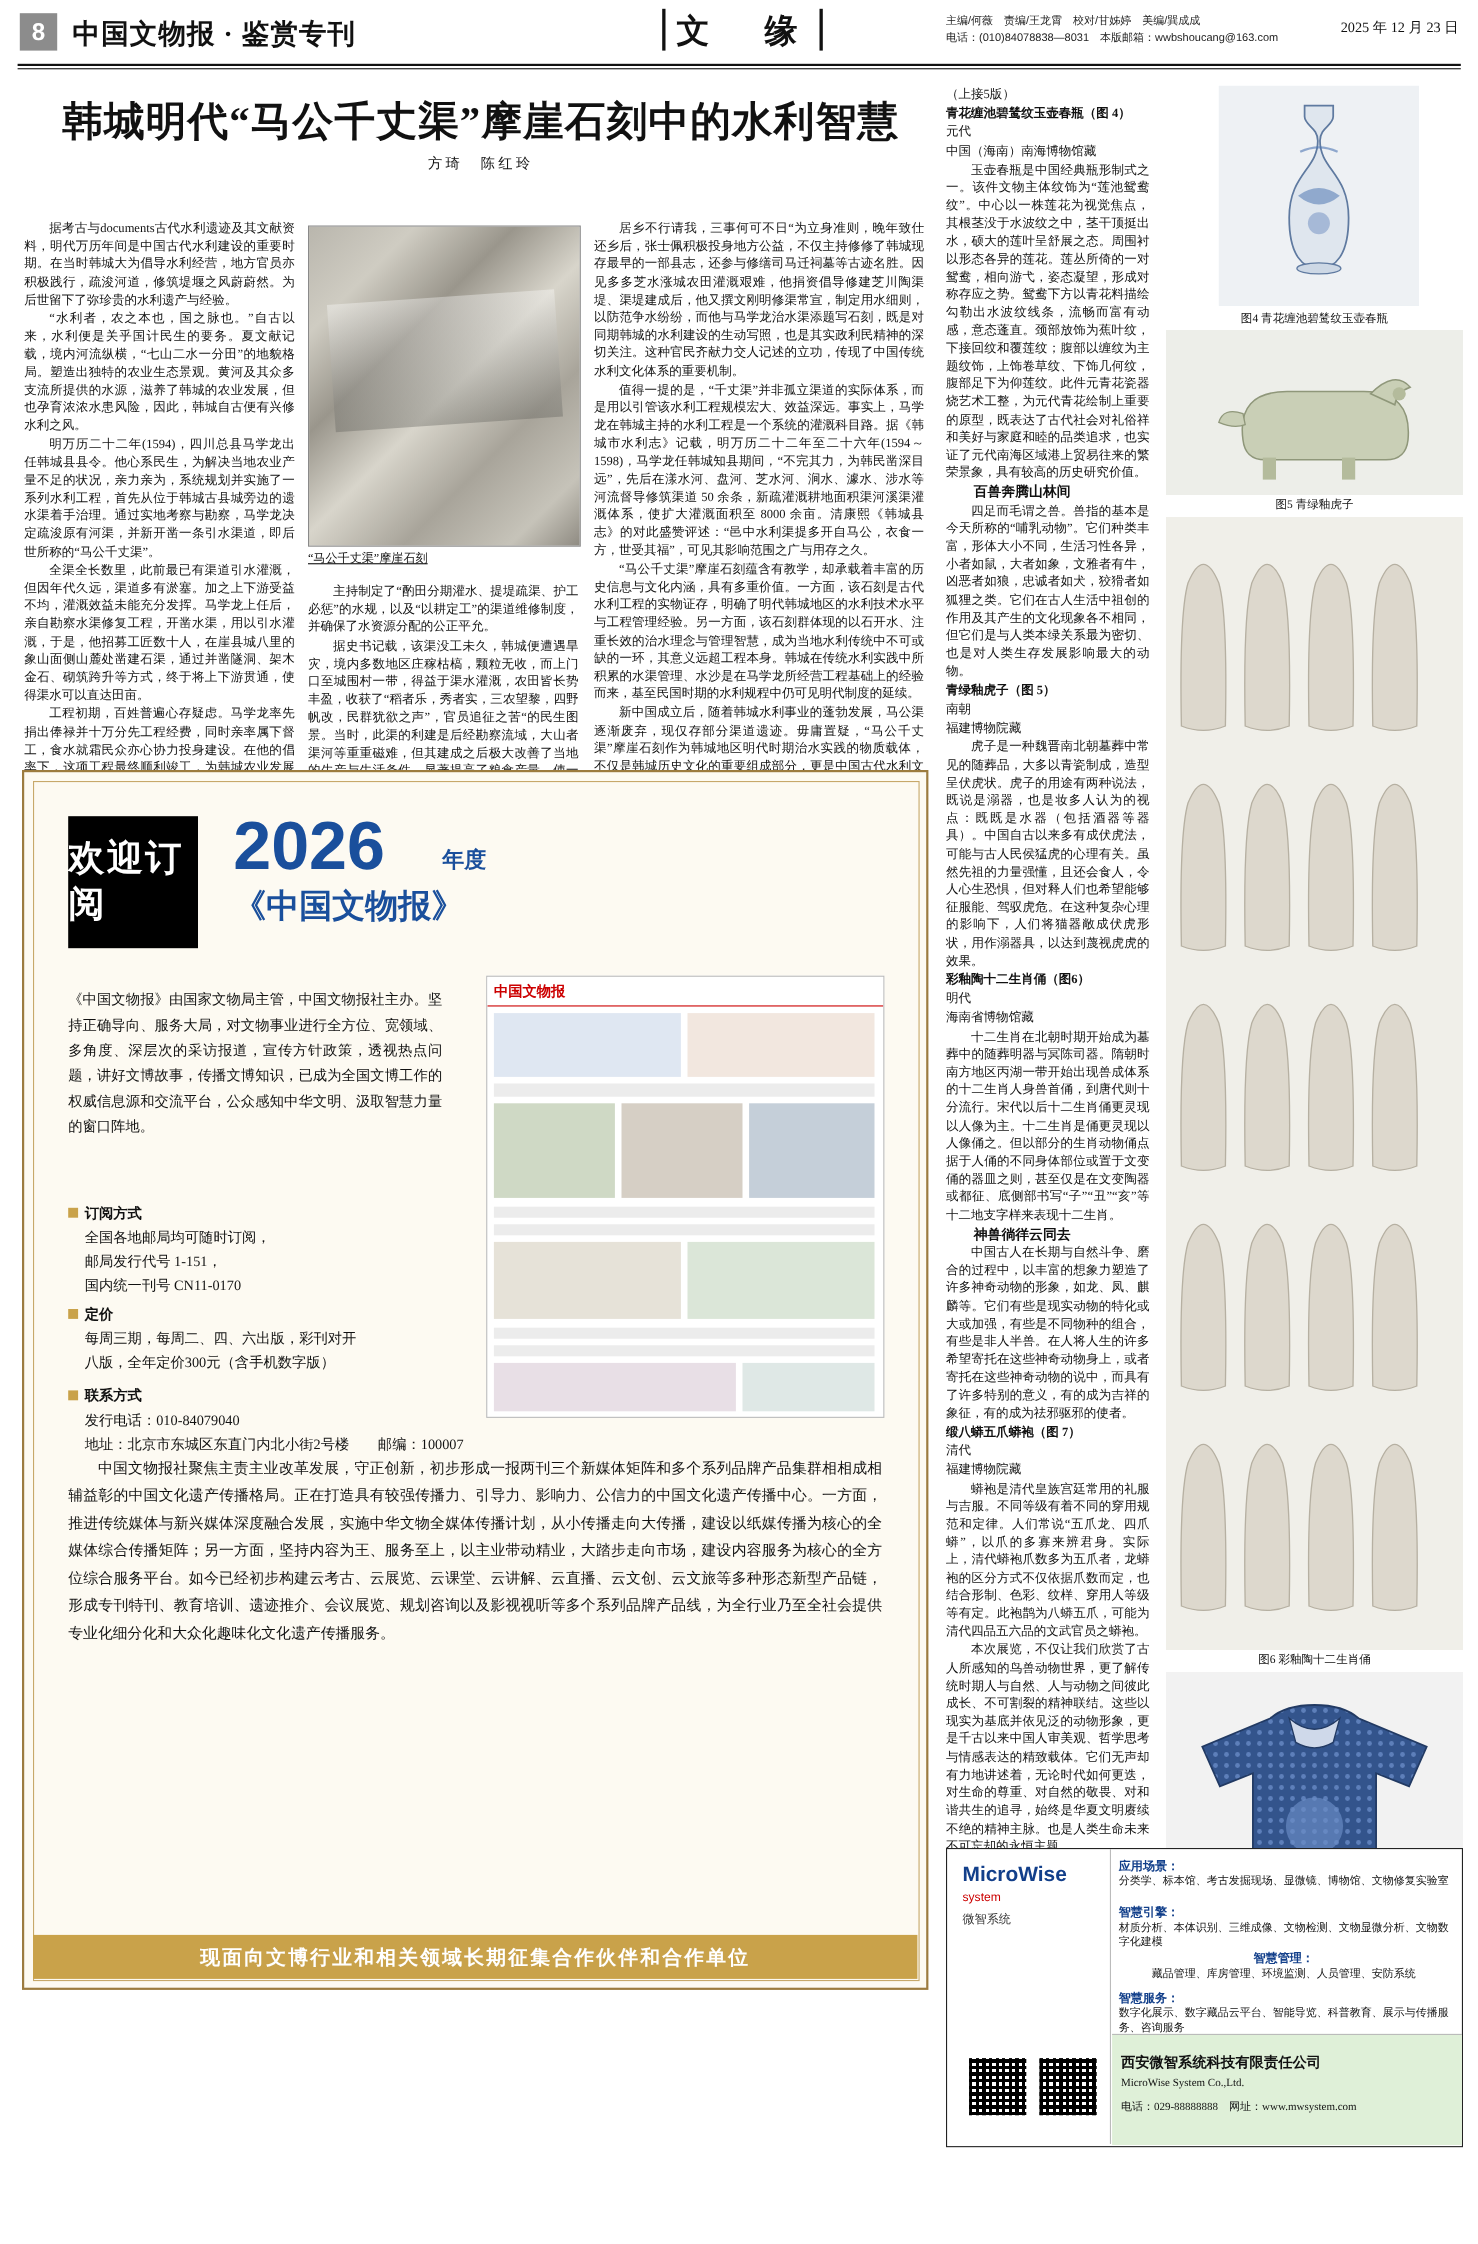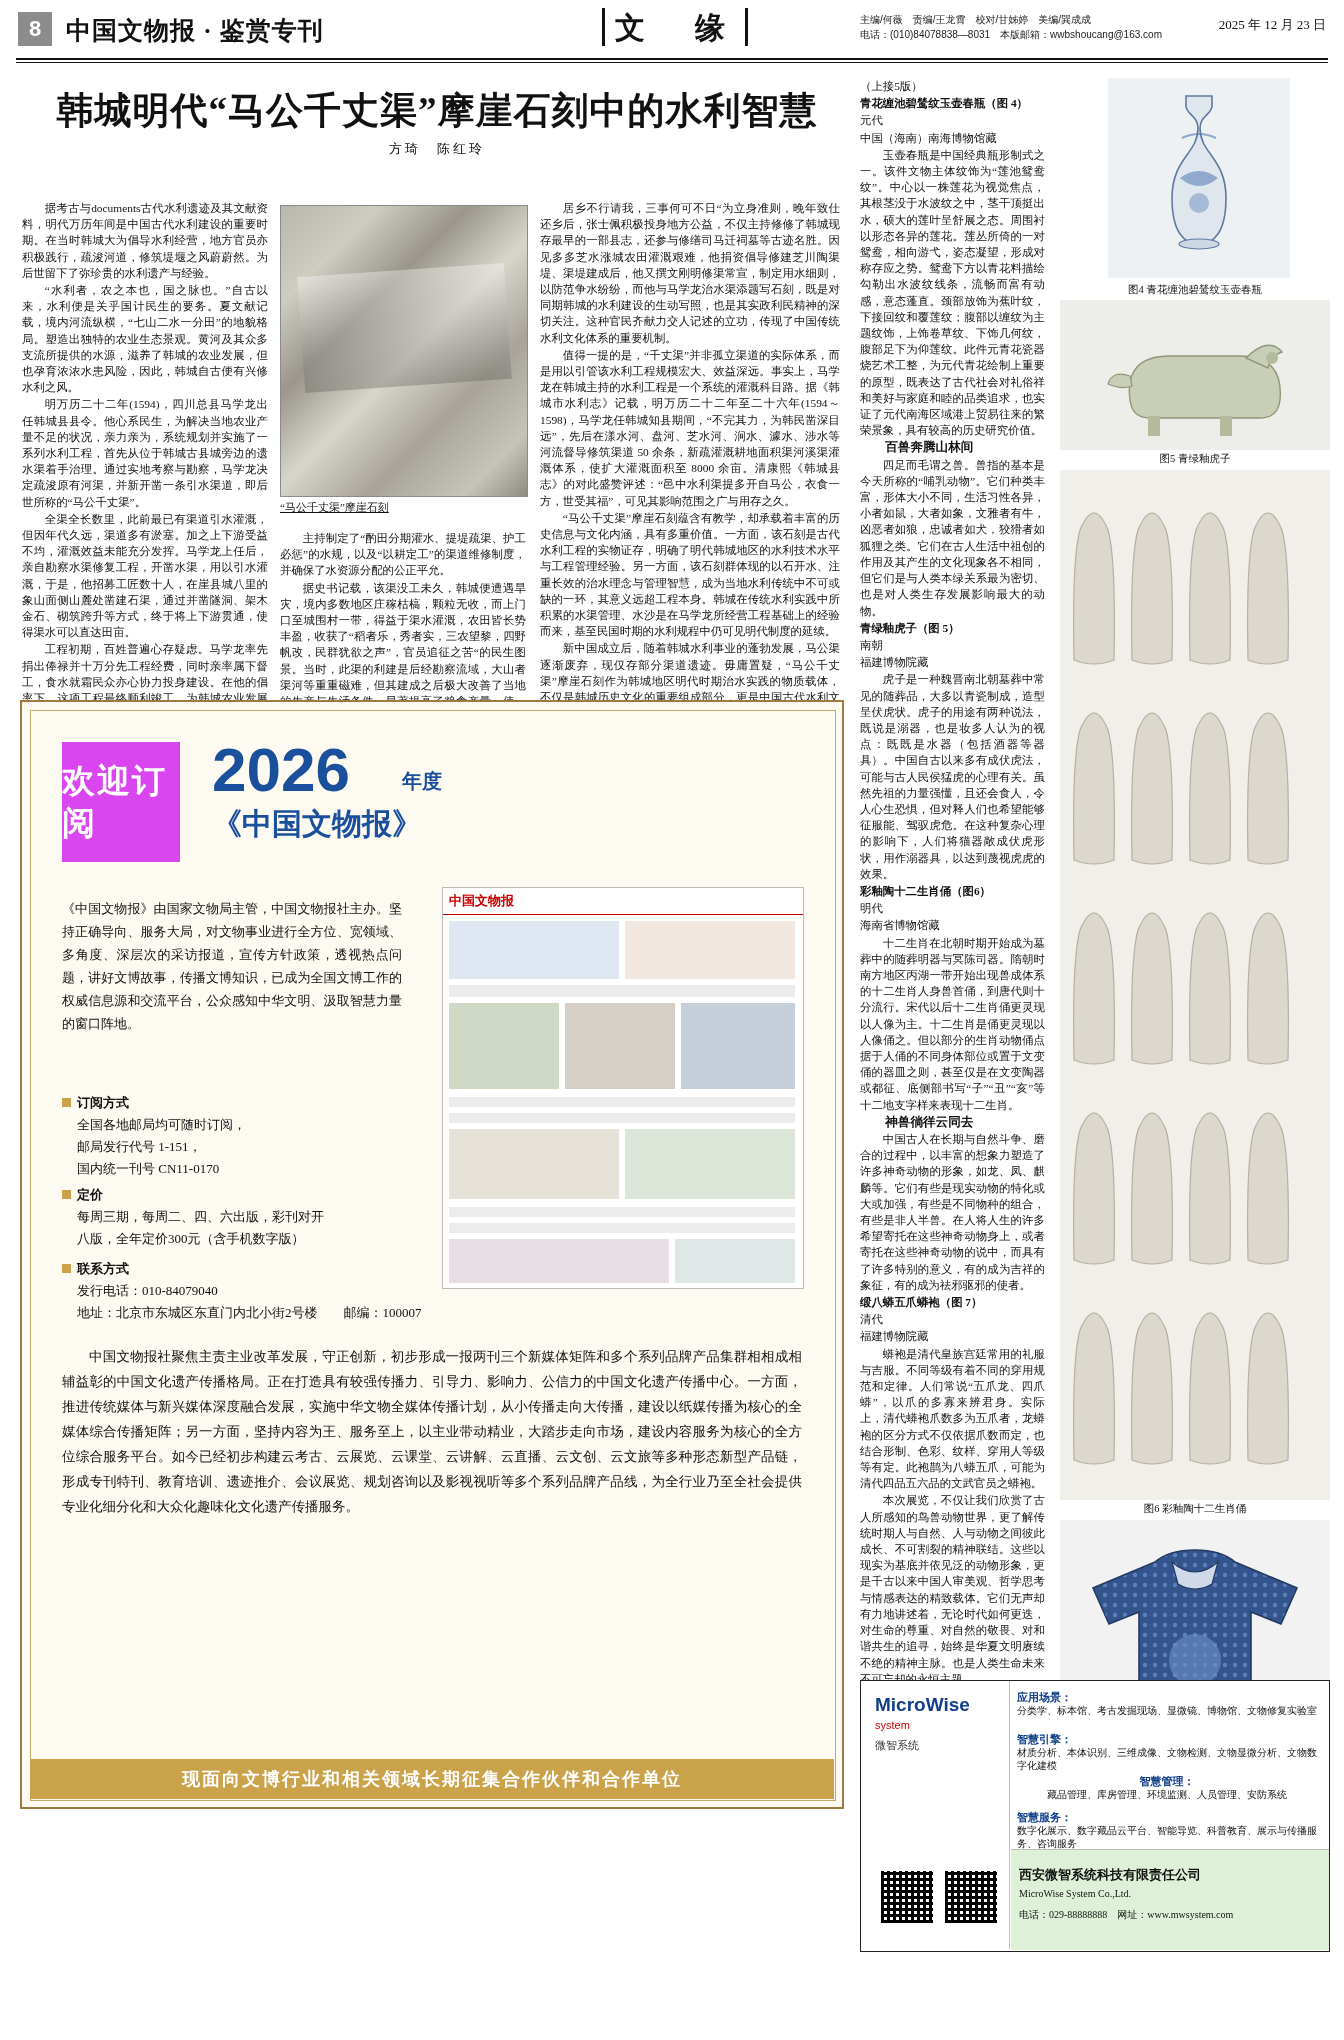--- a/index.html
+++ b/index.html
@@ -75,21 +75,21 @@
   .rockcap{position:absolute;left:280px;top:500px;width:246px;font-size:11px;text-decoration:underline;}
 
   
   .adbox{
     position:absolute;left:20px;top:700px;width:820px;height:1105px;
     border:2px solid #9c7b3f;background:#fdfaf2;
   }
   .adinner{position:absolute;left:8px;top:8px;width:804px;height:1089px;border:1px solid #c7a86a;}
   .ad-welcome{
     position:absolute;left:40px;top:40px;width:118px;height:120px;
-    background:#d946ef;color:#fff;font-size:33px;font-weight:bold;
+    background:#000000;color:#fff;font-size:33px;font-weight:bold;
     display:flex;flex-direction:column;align-items:center;justify-content:center;
     line-height:42px;letter-spacing:2px;
   }
   .ad-year{
     position:absolute;left:190px;top:32px;font-size:62px;font-weight:bold;color:#1a4f9c;
     font-family:"Liberation Sans",sans-serif;
   }
   .ad-year-suffix{
     position:absolute;left:380px;top:66px;font-size:20px;color:#1a4f9c;font-weight:bold;
   }
@@ -97,21 +97,21 @@
     position:absolute;left:190px;top:102px;font-size:30px;font-weight:bold;color:#1a4f9c;
   }
   .ad-body{
     position:absolute;left:40px;top:195px;width:340px;font-size:13px;line-height:23px;
     text-align:justify;
   }
   .ad-sub{position:absolute;left:40px;font-size:13px;line-height:22px;width:340px;}
   .ad-sq{display:inline-block;width:9px;height:9px;background:#c9a24a;margin-right:6px;}
   .ad-bottom{
     position:absolute;left:40px;top:620px;width:740px;font-size:13.5px;line-height:25px;
-    text-align:justify;text-indent:2em;margin-top:22px;
+    text-align:justify;text-indent:2em;
   }
   .ad-banner{
     position:absolute;left:8px;bottom:8px;width:804px;height:40px;background:#c9a24a;
     color:#fff;font-size:18px;font-weight:bold;display:flex;align-items:center;justify-content:center;
     letter-spacing:2px;
   }
   .ad-paper-thumb{
     position:absolute;left:420px;top:185px;width:360px;height:400px;
     background:#fff;border:1px solid #bbb;overflow:hidden;
   }

